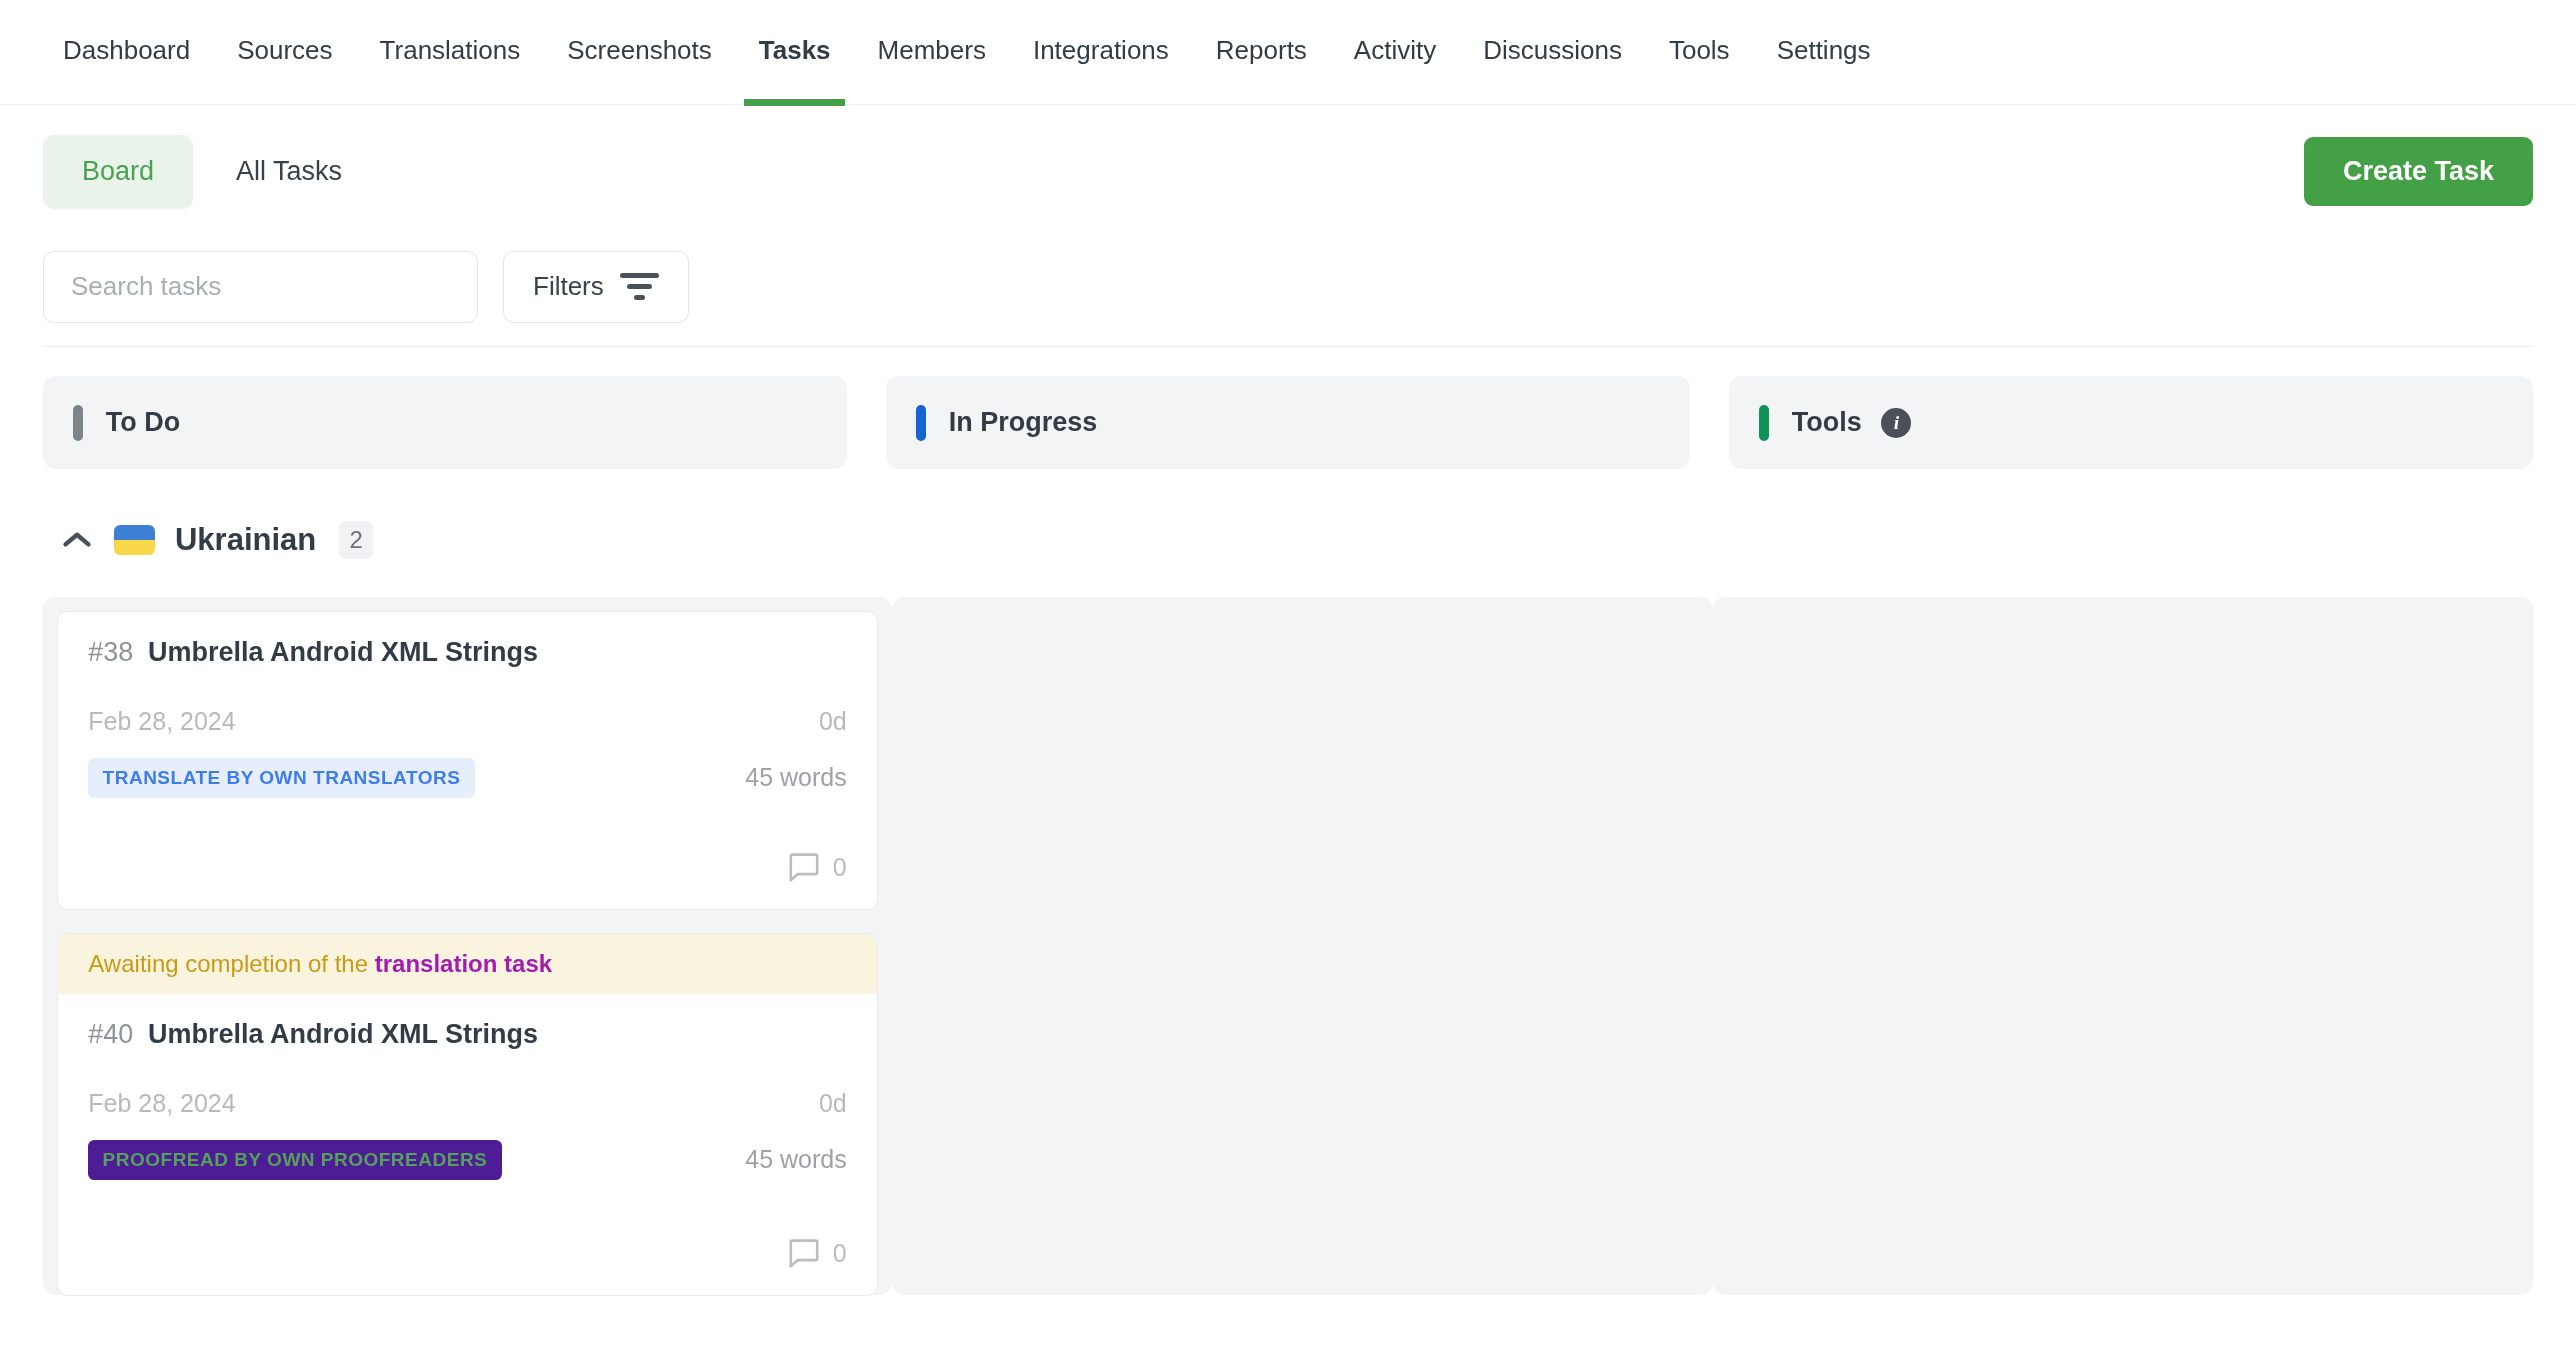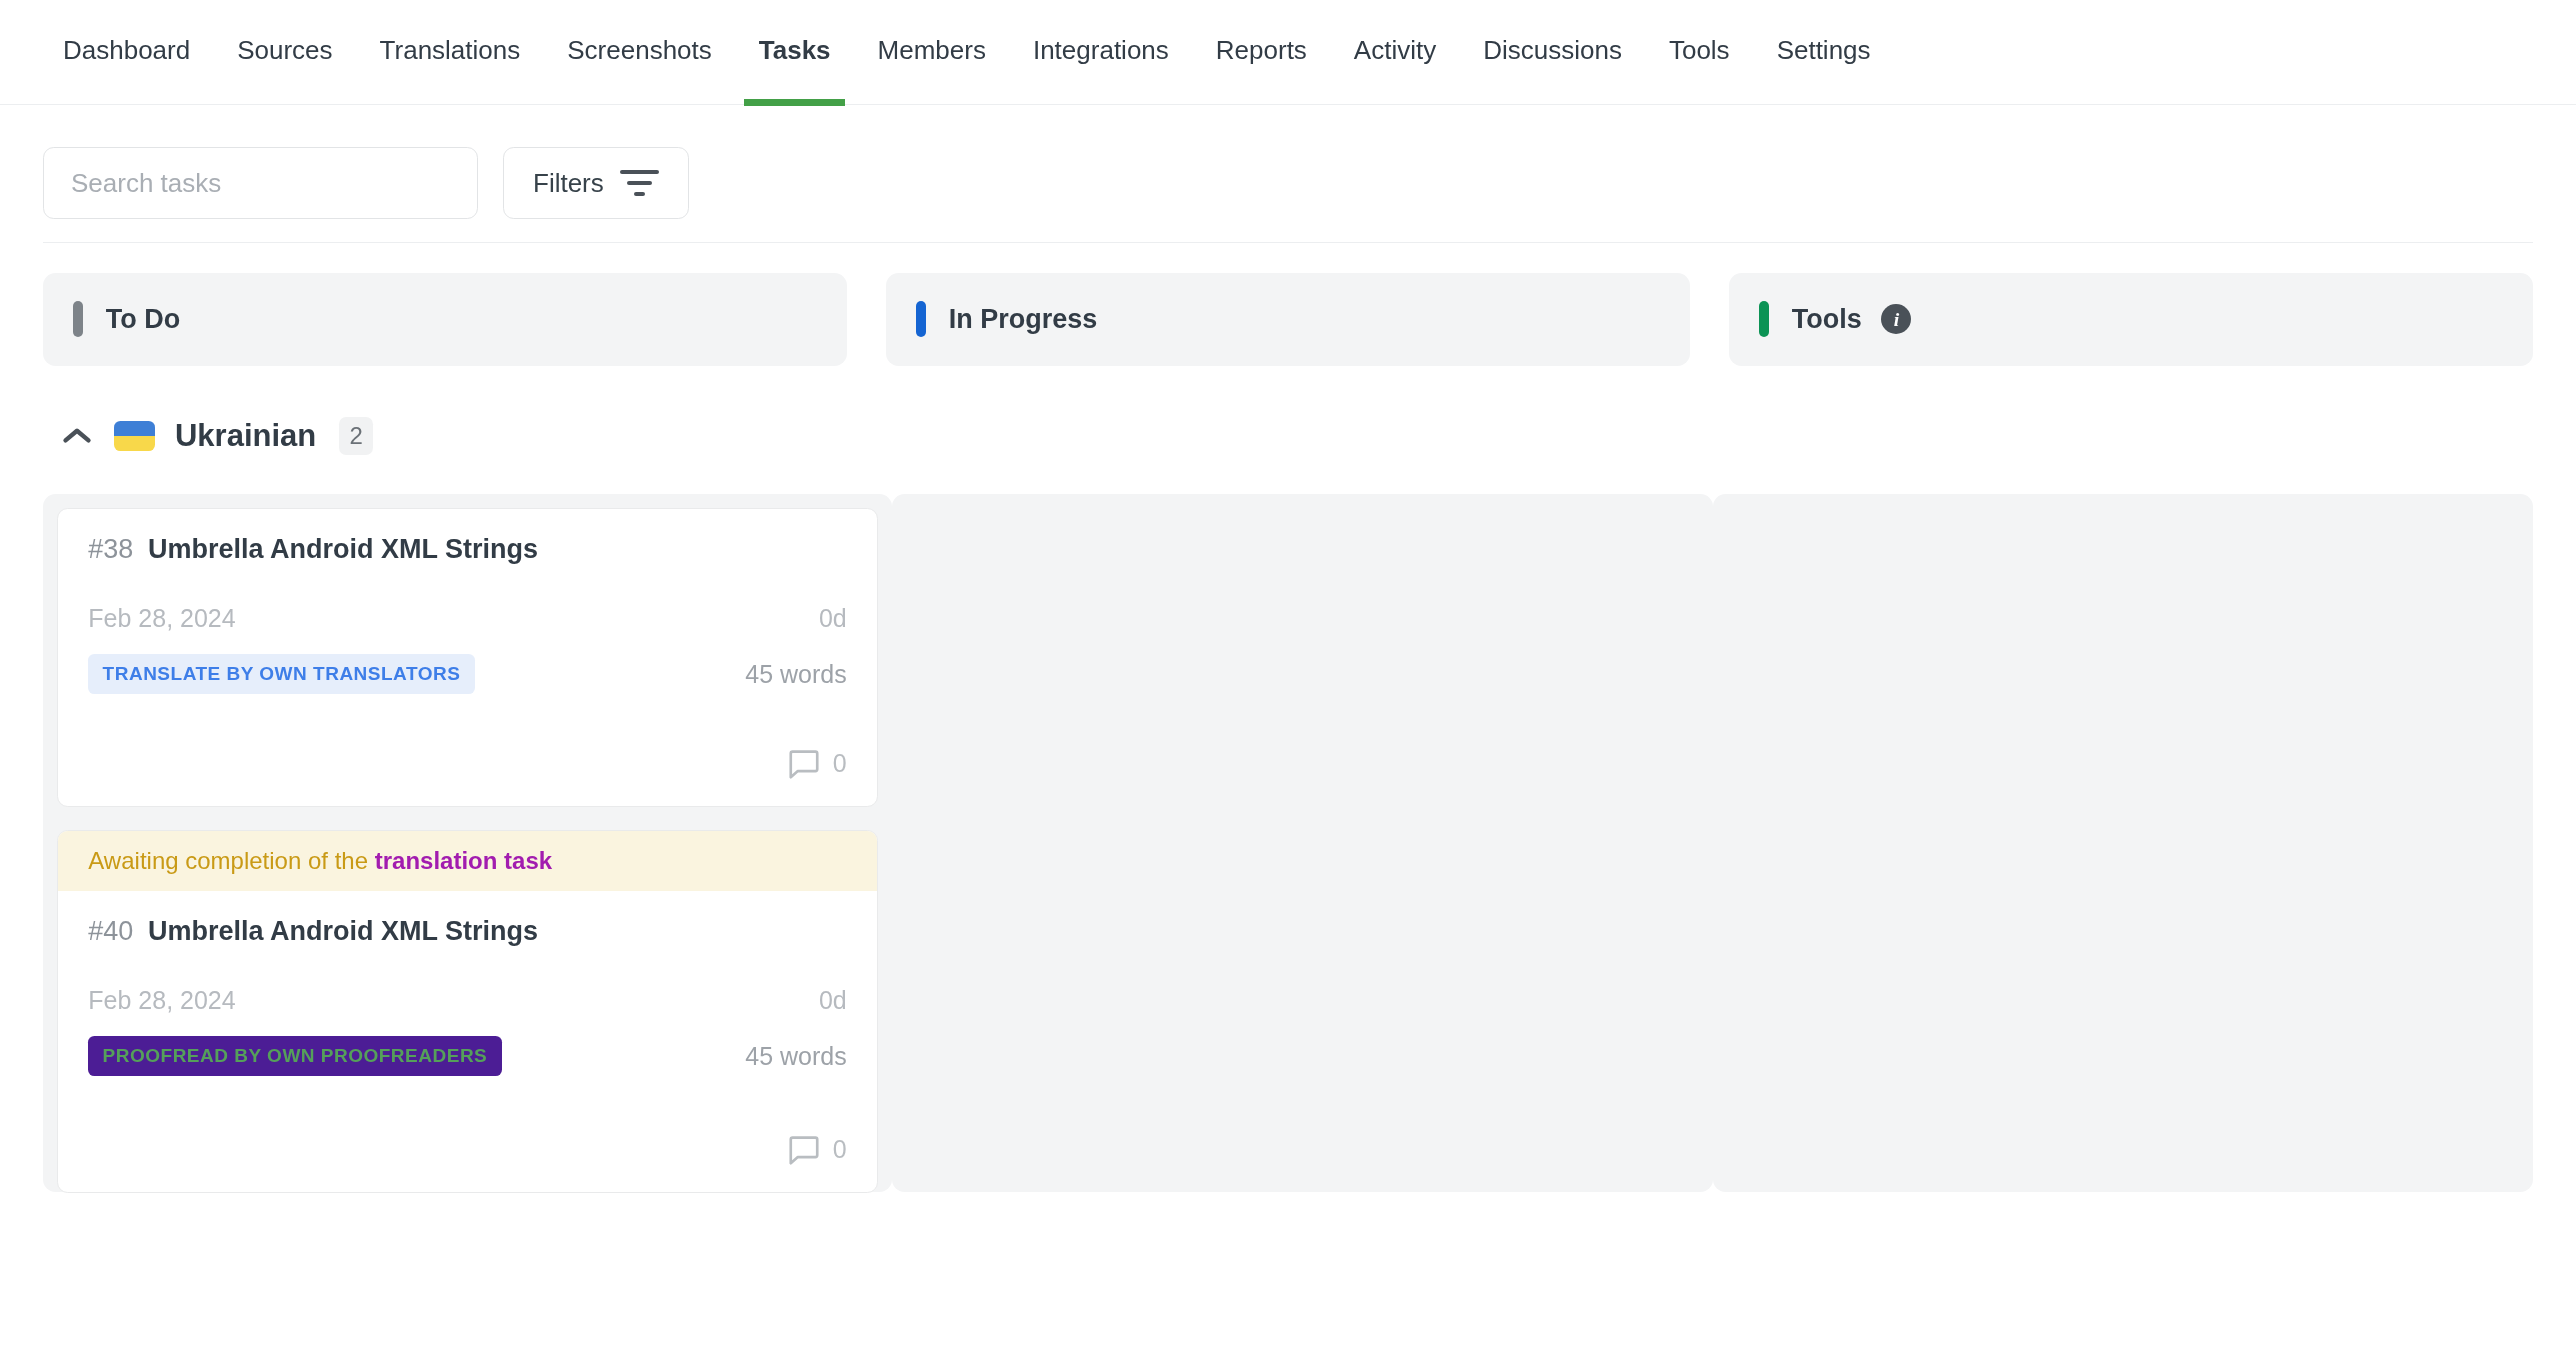--- a/index.html
+++ b/index.html
@@ -274,20 +274,26 @@
   <div class="nav-item">Integrations</div>
   <div class="nav-item">Reports</div>
   <div class="nav-item">Activity</div>
   <div class="nav-item">Discussions</div>
   <div class="nav-item">Tools</div>
   <div class="nav-item">Settings</div>
 </nav>
 
 <div class="content">
 
+  <div class="toolbar">
+    <div class="view-pill">Board</div>
+    <div class="view-tab">All Tasks</div>
+    <div class="toolbar-spacer"></div>
+    <button class="create-btn">Create Task</button>
+  </div>
 
   <div class="filter-bar">
     <input class="search-input" type="text" placeholder="Search tasks" style="">
     <button class="filters-btn">
       <span>Filters</span>
       <span class="filter-icon">
         <span class="b1"></span>
           <span class="b2"></span>
           <span class="b3"></span>
       </span>

